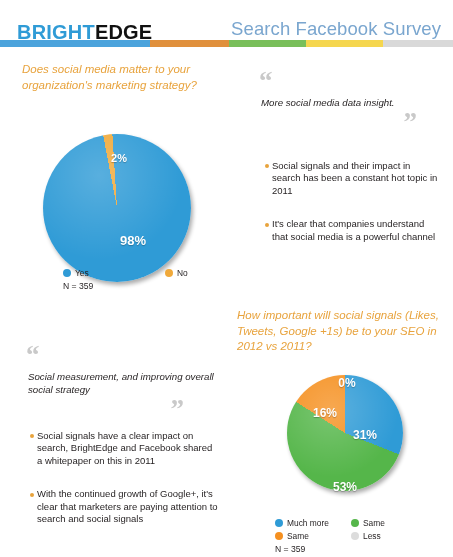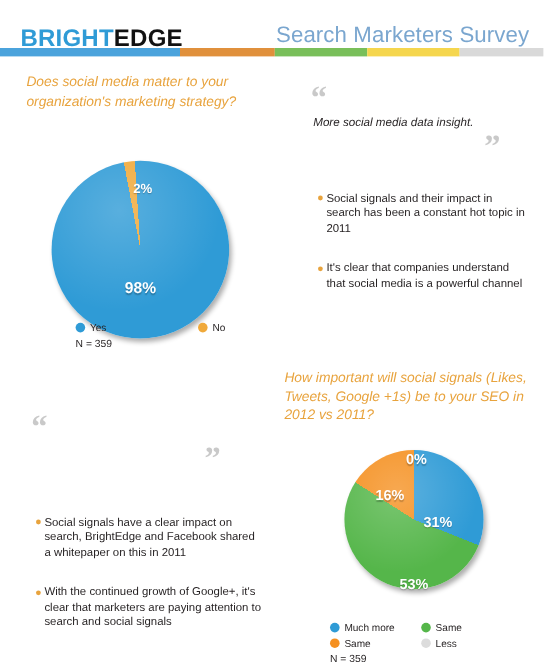--- a/index.html
+++ b/index.html
@@ -96,38 +96,38 @@
 </style>
 </head>
 <body>
 
 <div class="page">
 
   <div class="header">
     <div class="logo">
       <span class="bright">BRIGHT</span><span class="edge">EDGE</span>
     </div>
-    <div class="header-title">Search Marketers Survey</div>
+    <div class="header-title">Search Facebook Survey</div>
     <div class="color-bar" id="color-bar">
         <div style="background: rgb(75, 163, 220); width: 150px;"></div>
         <div style="background: rgb(224, 144, 60); width: 79px;"></div>
         <div style="background: rgb(121, 191, 90); width: 77px;"></div>
         <div style="background: rgb(245, 214, 78); width: 77px;"></div>
         <div style="background: rgb(217, 217, 217); width: 70px;"></div>
       </div>
   </div>
 
   <div class="q-heading" style="left:22px; top:62px; width:185px;">Does social media matter to your organization's marketing strategy?</div>
 
   <div class="pie-wrap" id="pie1-wrap" style="left:43px; top:134px;">
     <div class="pie" id="pie1" style="width: 148px; height: 148px; background: conic-gradient(from -3.6deg, rgb(47, 155, 214) 0deg, rgb(47, 155, 214) 352.8deg, rgb(240, 169, 58) 352.8deg, rgb(240, 169, 58) 360deg);">
         <div style="position: absolute; inset: 0px; border-radius: 50%; pointer-events: none; background: radial-gradient(circle at 38% 28%, rgba(255, 255, 255, 0.2), rgba(255, 255, 255, 0) 60%);"></div>
       </div>
   <div class="slice-label" style="left: 76px; top: 24px; font-size: 11px;">2%</div>
-      <div class="slice-label" style="left: 74px; top: 106px; font-size: 13px;">98%</div>
+      <div class="slice-label" style="left: 90px; top: 106px; font-size: 13px;">98%</div>
     </div>
   <div class="legend" id="legend1" style="left:63px; top:268px;">
       <div class="legend-row">
         <div class="legend-item" style="min-width: 62px;">
           <span class="legend-swatch" style="background: rgb(47, 155, 214);"></span>
           <span>Yes</span>
         </div>
         <div class="legend-item" style="margin-left: 40px; min-width: 62px;">
           <span class="legend-swatch" style="background: rgb(240, 169, 58);"></span>
           <span>No</span>
@@ -142,20 +142,21 @@
     <span class="qmark close" style="margin-right:22px;">”</span>
   </div>
 
   <div class="bullets" id="bullets1" style="left:265px; top:160px; width:176px;">
       <p><span class="dot"></span>Social signals and their impact in search has been a constant hot topic in 2011</p>
       <p><span class="dot"></span>It's clear that companies understand that social media is a powerful channel</p>
     </div>
 
   <div class="quote" style="left:26px; top:342px; width:190px;">
     <span class="qmark">“</span>
+    <div class="qtext">Social measurement, and improving overall social strategy</div>
     <span class="qmark close" style="margin-right:32px;">”</span>
   </div>
 
   <div class="bullets" id="bullets2" style="left:30px; top:430px; width:190px;">
       <p><span class="dot"></span>Social signals have a clear impact on search, BrightEdge and Facebook shared a whitepaper on this in 2011</p>
       <p><span class="dot"></span>With the continued growth of Google+, it's clear that marketers are paying attention to search and social signals</p>
     </div>
 
   <div class="q-heading" style="left:237px; top:308px; width:205px;">How important will social signals (Likes, Tweets, Google +1s) be to your SEO in 2012 vs 2011?</div>
 

